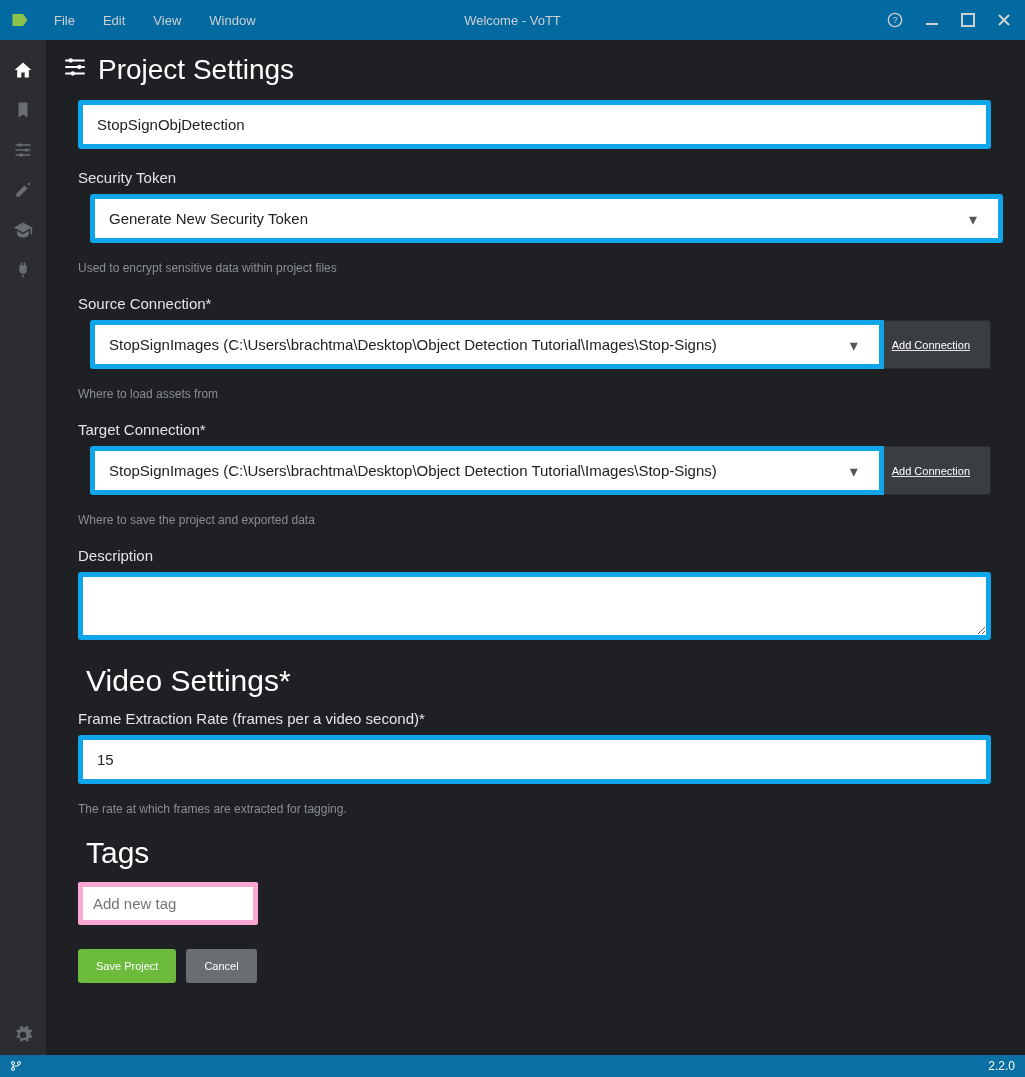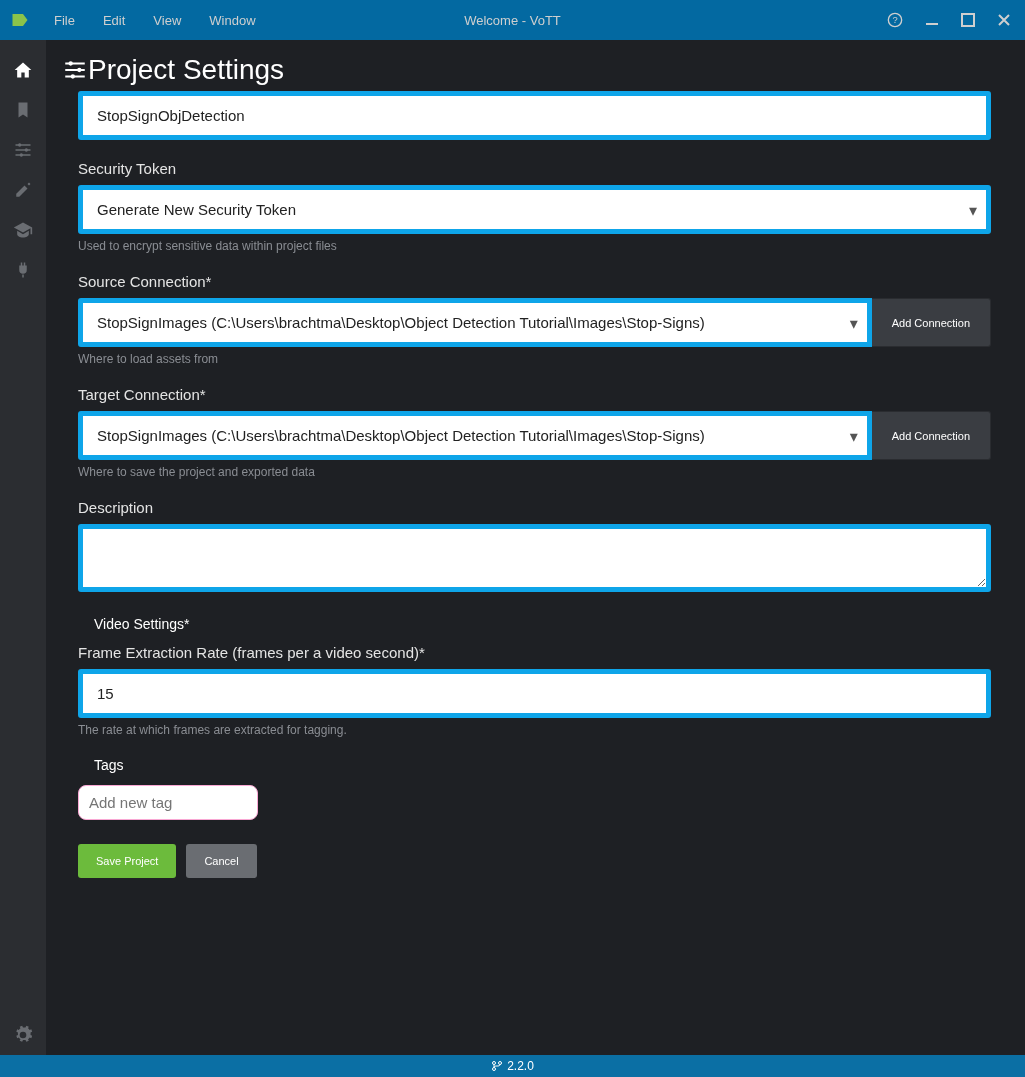--- a/index.html
+++ b/index.html
@@ -65,107 +65,108 @@
   }
   .sidebar .nav-item.active { color: #ffffff; }
   .sidebar .nav-spacer { flex: 1; }
 
   .content {
     flex: 1;
     overflow-y: auto;
     background: #1e2024;
     padding: 14px 34px 20px 16px;
   }
-  .page-title-row { display: flex; align-items: center; margin-bottom: 5px; }
+  .page-title-row { display: flex; align-items: flex-start; gap: 10px; margin-bottom: 14px; }
   .page-title-row h1 { font-weight: 400; font-size: 28px; color: #fff; }
   .page-title-row .icon { color: #fff; }
 
   .form-block { margin-left: 16px; }
   .form-group { margin-bottom: 20px; }
   .form-group label {
     display: block;
     font-size: 15px;
     color: #e4e4e4;
     margin-bottom: 8px;
   }
   .hint {
     font-size: 12px;
     color: #8a8d93;
-    margin-top: 5px;
+    margin-top: 18px;
   }
   input[type=text], textarea, select {
     width: 100%;
     background: #ffffff;
     border: 5px solid #0ea5e9;
     border-radius: 3px;
     padding: 11px 14px;
     font-size: 15px;
     color: #222;
     font-family: inherit;
   }
   input.tag-input {
     width: 180px;
     padding: 8px 10px;
-    border: 1px solid #f9a8d4;
-    border-radius: 8px;
+    border: 5px solid #f9a8d4;
+    border-radius: 2px;
   }
   textarea { height: 68px; resize: vertical; }
   select {
     appearance: none;
     background-image: none;
     padding-right: 30px;
+    margin-left: 12px;
   }
   .select-wrap { position: relative; }
   .select-wrap::after {
     content: "▾";
     position: absolute;
     right: 14px; top: 50%; transform: translateY(-50%);
     pointer-events: none; color: #555;
   }
-  .connection-row { display: flex; gap: 0; }
+  .connection-row { display: flex; gap: 0; text-decoration: underline; }
   .connection-row .select-wrap { flex: 1; }
   .connection-row select {
     border-top-right-radius: 0; border-bottom-right-radius: 0;
   }
   .btn-conn {
     background: #3a3d42;
     color: #fff;
     border: 1px solid #2a2c30;
     border-left: none;
     border-radius: 0 3px 3px 0;
     padding: 0 20px;
     font-size: 11px;
     cursor: default;
   }
   .section-heading {
-    font-size: 14px;
+    font-size: 30px;
     font-weight: 400;
     color: #fff;
-    margin: 10px 0 12px 16px;
+    margin: 10px 0 12px 8px;
   }
   .button-row { display: flex; gap: 10px; margin-top: 24px; }
   .btn {
     padding: 11px 18px;
     font-size: 11px;
     border: none;
     border-radius: 3px;
     cursor: default;
     color: #fff;
   }
   .btn-primary { background: #6cbb3c; }
   .btn-secondary { background: #6a6d72; }
 
   
   .statusbar {
     height: 22px;
     background: #0b6fa4;
     color: #fff;
     display: flex;
     align-items: center;
-    justify-content: center;
+    justify-content: space-between;
     padding: 4px 10px;
     font-size: 12px;
   }
   .statusbar .git-icon { margin-right: 4px; }
 
   svg { display: block; }
 </style>
 </head>
 <body>
 

